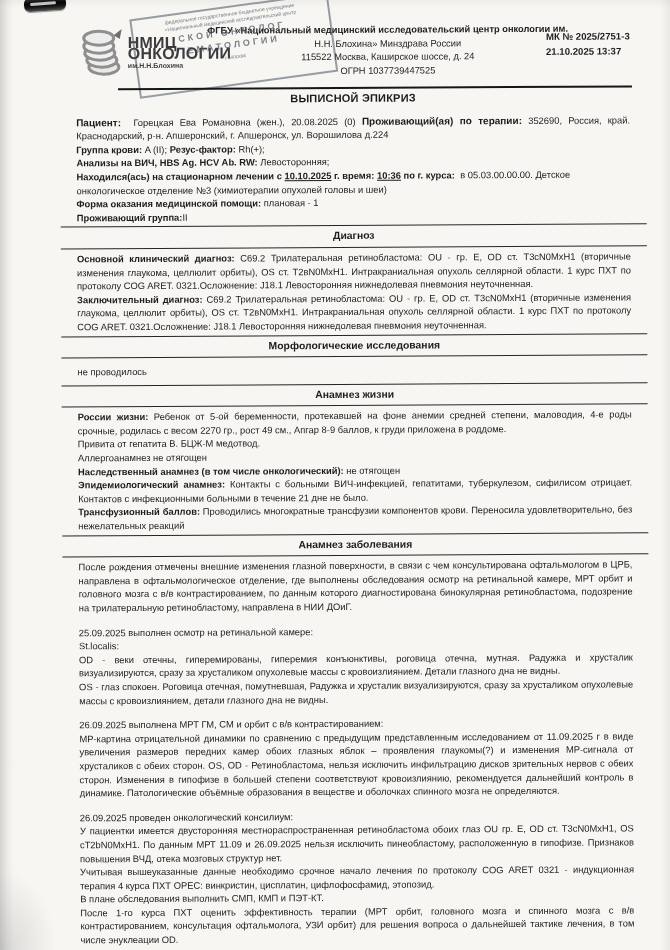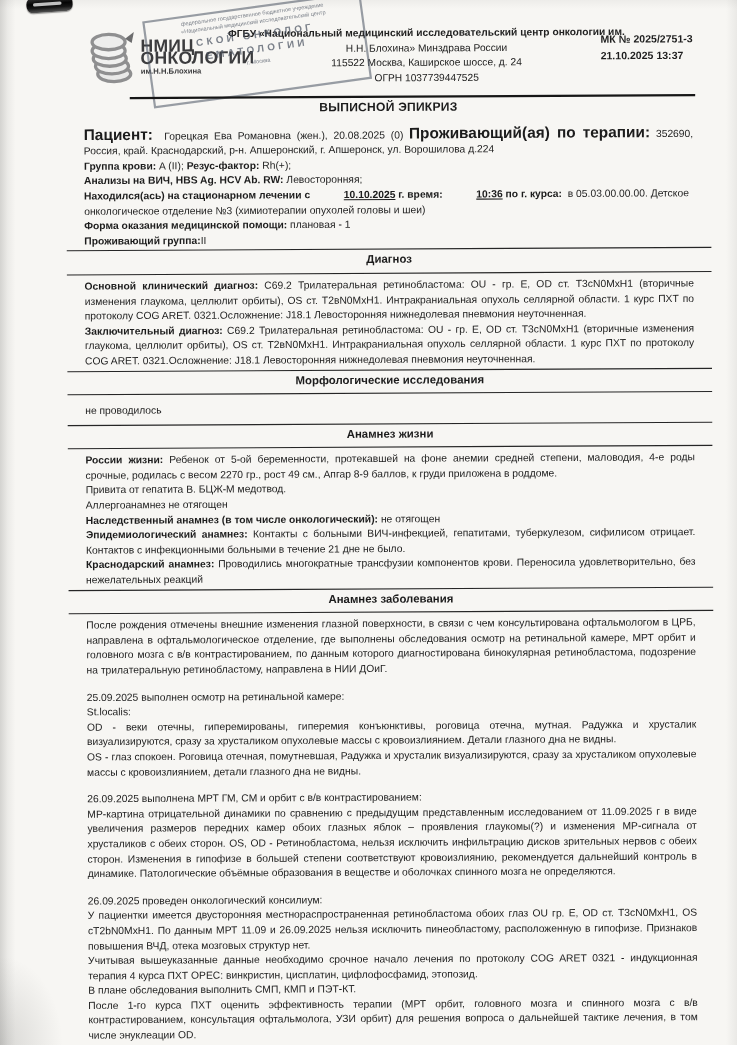--- a/index.html
+++ b/index.html
@@ -36,22 +36,22 @@
   .stamp .s-big{font-size:9px;line-height:11px;letter-spacing:3px;font-weight:bold;white-space:nowrap;margin-top:2px;}
   .stamp .s-pad{margin-top:3px;}
   .top-rule{position:absolute;left:120px;right:36px;top:87px;border-top:2px solid #161616;}
 
   
   .content{position:absolute;left:78px;right:38px;top:90px;font-size:9.4px;line-height:13.6px;}
   .title{text-align:center;font-weight:bold;font-size:11px;margin:2px 0 9px 0;letter-spacing:.2px;}
   p{margin:0;}
   .jst{text-align:justify;}
   b{font-weight:bold;}
-  .lbl-lg{font-size:14px;}
-  .u{text-decoration:underline;font-weight:bold;margin-left:28px;}
+  .lbl-lg{font-size:10px;}
+  .u{text-decoration:underline;font-weight:bold;}
   .sec{
     border-top:1.4px solid #262626;border-bottom:1.4px solid #262626;
     text-align:center;font-weight:bold;font-size:10.4px;
     padding:3px 0 4px 0;margin:2px -16px 3px -16px;
   }
   .note{padding:4px 0 4px 0;}
   .sp{height:11px;}
   .patient-block{margin-bottom:2px;}
 </style>
 </head>
@@ -119,21 +119,21 @@
 
       <div class="sec">Морфологические исследования</div>
       <p class="note">не проводилось</p>
 
       <div class="sec">Анамнез жизни</div>
       <p class="jst"><b>России жизни:</b> <span>Ребенок от 5-ой беременности, протекавшей на фоне анемии средней степени, маловодия, 4-е роды срочные, родилась с весом 2270 гр., рост 49 см., Апгар 8-9 баллов, к груди приложена в роддоме.</span></p>
       <p>Привита от гепатита В. БЦЖ-М медотвод.</p>
       <p>Аллергоанамнез не отягощен</p>
       <p><b>Наследственный анамнез (в том числе онкологический):</b> <span>не отягощен</span></p>
       <p class="jst"><b>Эпидемиологический анамнез:</b> <span>Контакты с больными ВИЧ-инфекцией, гепатитами, туберкулезом, сифилисом отрицает. Контактов с инфекционными больными в течение 21 дне не было.</span></p>
-      <p class="jst"><b>Краснодарский анамнез:</b> <span>Проводились многократные трансфузии компонентов крови. Переносила удовлетворительно, без нежелательных реакций</span></p>
+      <p class="jst"><b>Трансфузионный баллов:</b> <span>Проводились многократные трансфузии компонентов крови. Переносила удовлетворительно, без нежелательных реакций</span></p>
 
       <div class="sec">Анамнез заболевания</div>
       <p class="jst">После рождения отмечены  внешние изменения глазной поверхности, в связи с чем консультирована офтальмологом в ЦРБ, направлена в офтальмологическое отделение, где выполнены обследования осмотр на ретинальной камере, МРТ орбит и головного мозга с в/в контрастированием, по данным которого диагностирована бинокулярная ретинобластома, подозрение на трилатеральную ретинобластому, направлена в НИИ ДОиГ.</p>
       <div class="sp"></div>
       <p>25.09.2025 выполнен осмотр на ретинальной камере:</p>
       <p>St.localis:</p>
       <p class="jst">OD - веки отечны, гиперемированы, гиперемия конъюнктивы, роговица отечна, мутная. Радужка и хрусталик визуализируются, сразу за хрусталиком опухолевые массы с кровоизлиянием. Детали глазного дна не видны.</p>
       <p class="jst">OS - глаз спокоен. Роговица отечная, помутневшая, Радужка и хрусталик визуализируются, сразу за хрусталиком опухолевые массы с кровоизлиянием, детали глазного дна не видны.</p>
       <div class="sp"></div>
       <p>26.09.2025 выполнена МРТ ГМ, СМ и орбит с в/в контрастированием:</p>

